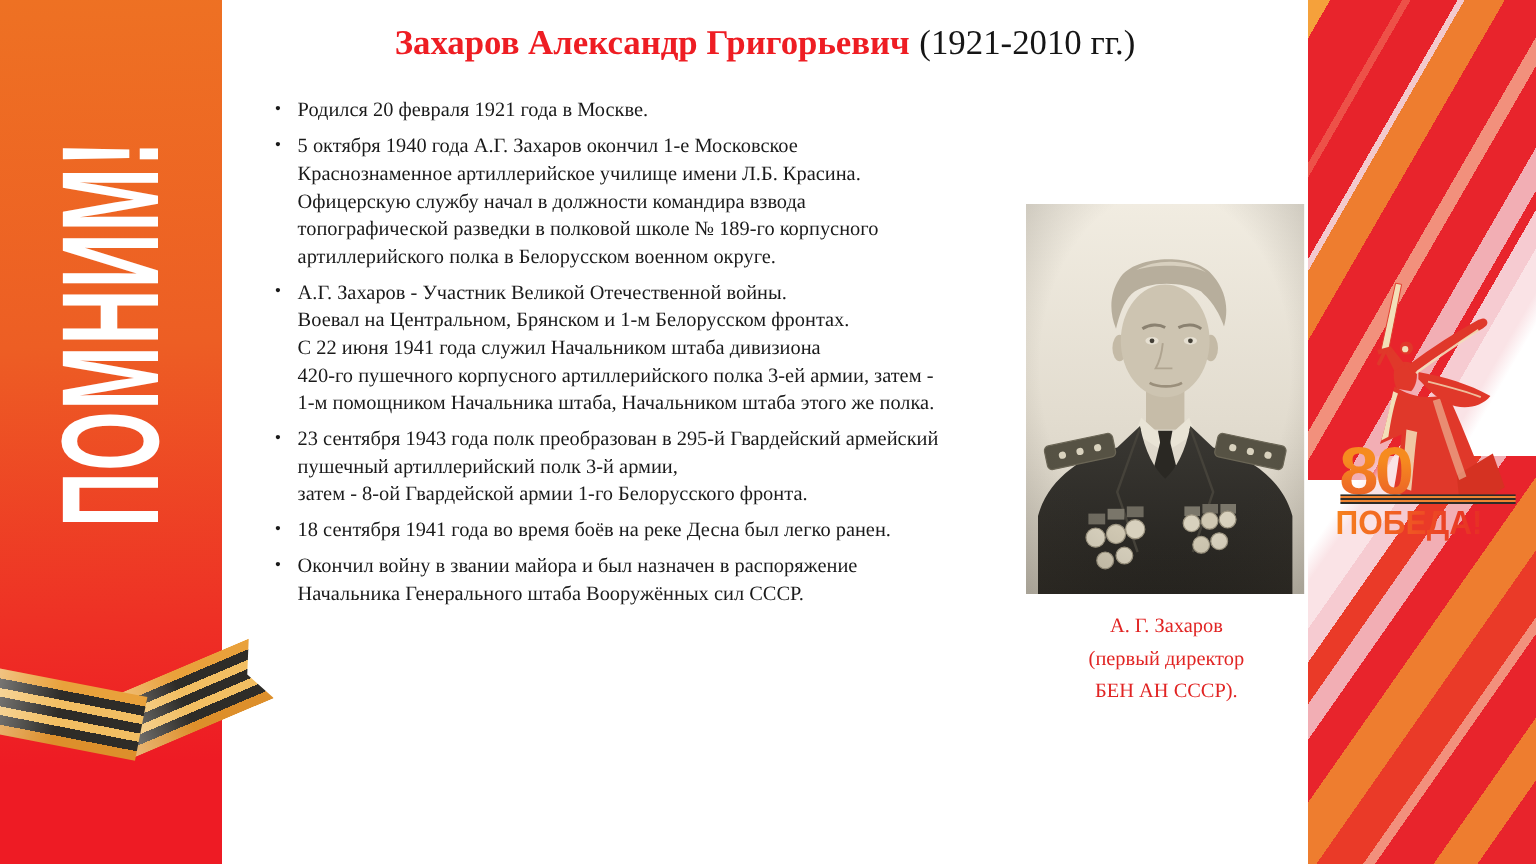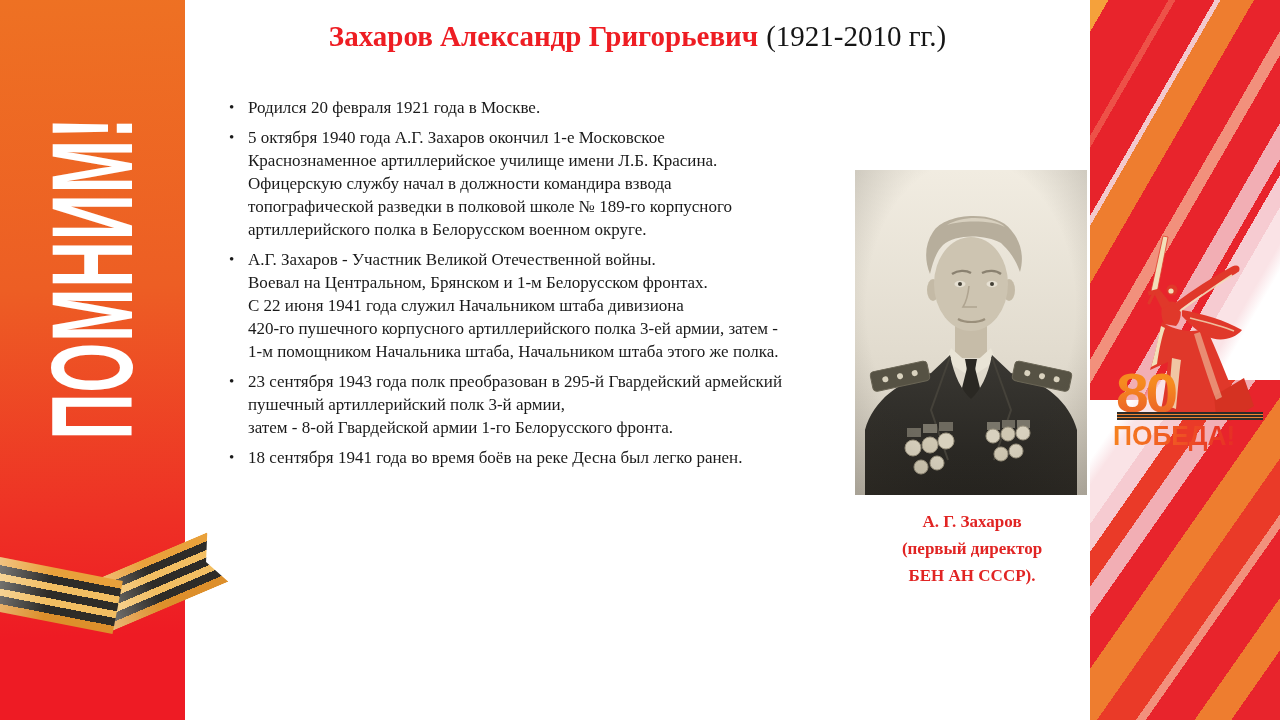--- a/index.html
+++ b/index.html
@@ -21,29 +21,29 @@
   .ribbon-b{left:100px;top:580px;width:128px;transform-origin:left center;transform:rotate(-23deg);
     clip-path:polygon(0 0,100% 0,90% 50%,100% 100%,0 100%);}
   .ribbon-a{left:-8px;top:556px;width:128px;transform-origin:left center;transform:rotate(11deg);}
 
   
   .title{position:absolute;left:185px;top:20px;width:905px;text-align:center;font-size:29px;white-space:nowrap;}
   .title .name{color:#EE1D23;font-weight:bold;}
   .title .years{color:#151515;font-weight:normal;margin-left:8px;}
 
   
-  .bullets{position:absolute;left:227px;top:96px;width:660px;list-style:none;margin:0;padding:0;}
+  .bullets{position:absolute;left:227px;top:80px;width:660px;list-style:none;margin:0;padding:0;}
   .bullets li{position:relative;padding-left:21px;margin-bottom:7px;font-size:17px;line-height:23px;
     color:#1a1a1a;white-space:pre-line;}
   .bullets li::before{content:"\2022";position:absolute;left:2px;top:0;font-size:15px;color:#1a1a1a;}
 
   
   .photo{position:absolute;left:855px;top:170px;width:232px;height:325px;}
   .caption{position:absolute;left:858px;top:508px;width:228px;text-align:center;
-    color:#E12423;font-weight:bold;font-size:17px;line-height:27px;white-space:pre-line;}
+    color:#E12423;font-weight:normal;font-size:17px;line-height:27px;white-space:pre-line;}
 
   
   .right-panel{position:absolute;right:0;top:0;width:190px;height:720px;background:#ffffff;}
   .stripes-top{position:absolute;top:0;right:0;width:190px;height:400px;
     background:linear-gradient(120deg,
       #F5A13B 0 16px,#E8242C 16px 68px,#ED5148 68px 74px,#E7232B 74px 108px,
       #F3C9CD 108px 113px,#EE7D2F 113px 142px,#E8242C 142px 180px,#F2907C 180px 192px,
       #E8242C 192px 226px,#F2AEB4 226px 244px,#E8242C 244px 252px,#F6CBD1 252px 268px,
       #FAE3E6 268px 286px,rgba(255,255,255,0) 300px);}
   .stripes-bottom{position:absolute;bottom:0;right:0;width:190px;height:340px;
@@ -89,20 +89,22 @@
 артиллерийского полка в Белорусском военном округе.</li>
     <li>А.Г. Захаров - Участник Великой Отечественной войны.
 Воевал на Центральном, Брянском и 1-м Белорусском фронтах.
 С 22 июня 1941 года служил Начальником штаба дивизиона
 420-го пушечного корпусного артиллерийского полка 3-ей армии, затем -
 1-м помощником Начальника штаба, Начальником штаба этого же полка.</li>
     <li>23 сентября 1943 года полк преобразован в 295-й Гвардейский армейский
 пушечный артиллерийский полк 3-й армии,
 затем - 8-ой Гвардейской армии 1-го Белорусского фронта.</li>
     <li>18 сентября 1941 года во время боёв на реке Десна был легко ранен.</li>
+    <li>Окончил войну в звании майора и был назначен в распоряжение
+Начальника Генерального штаба Вооружённых сил СССР.</li>
   </ul>
 
   <svg class="photo" viewBox="0 0 232 325">
     <defs>
       <linearGradient id="bgGrad" x1="0" y1="0" x2="0" y2="1">
         <stop offset="0" stop-color="#F1ECE1"></stop>
           <stop offset="0.55" stop-color="#E2DCCF"></stop>
           <stop offset="1" stop-color="#D2CCBF"></stop>
       </linearGradient>
       <linearGradient id="suitGrad" x1="0" y1="0" x2="0" y2="1">

